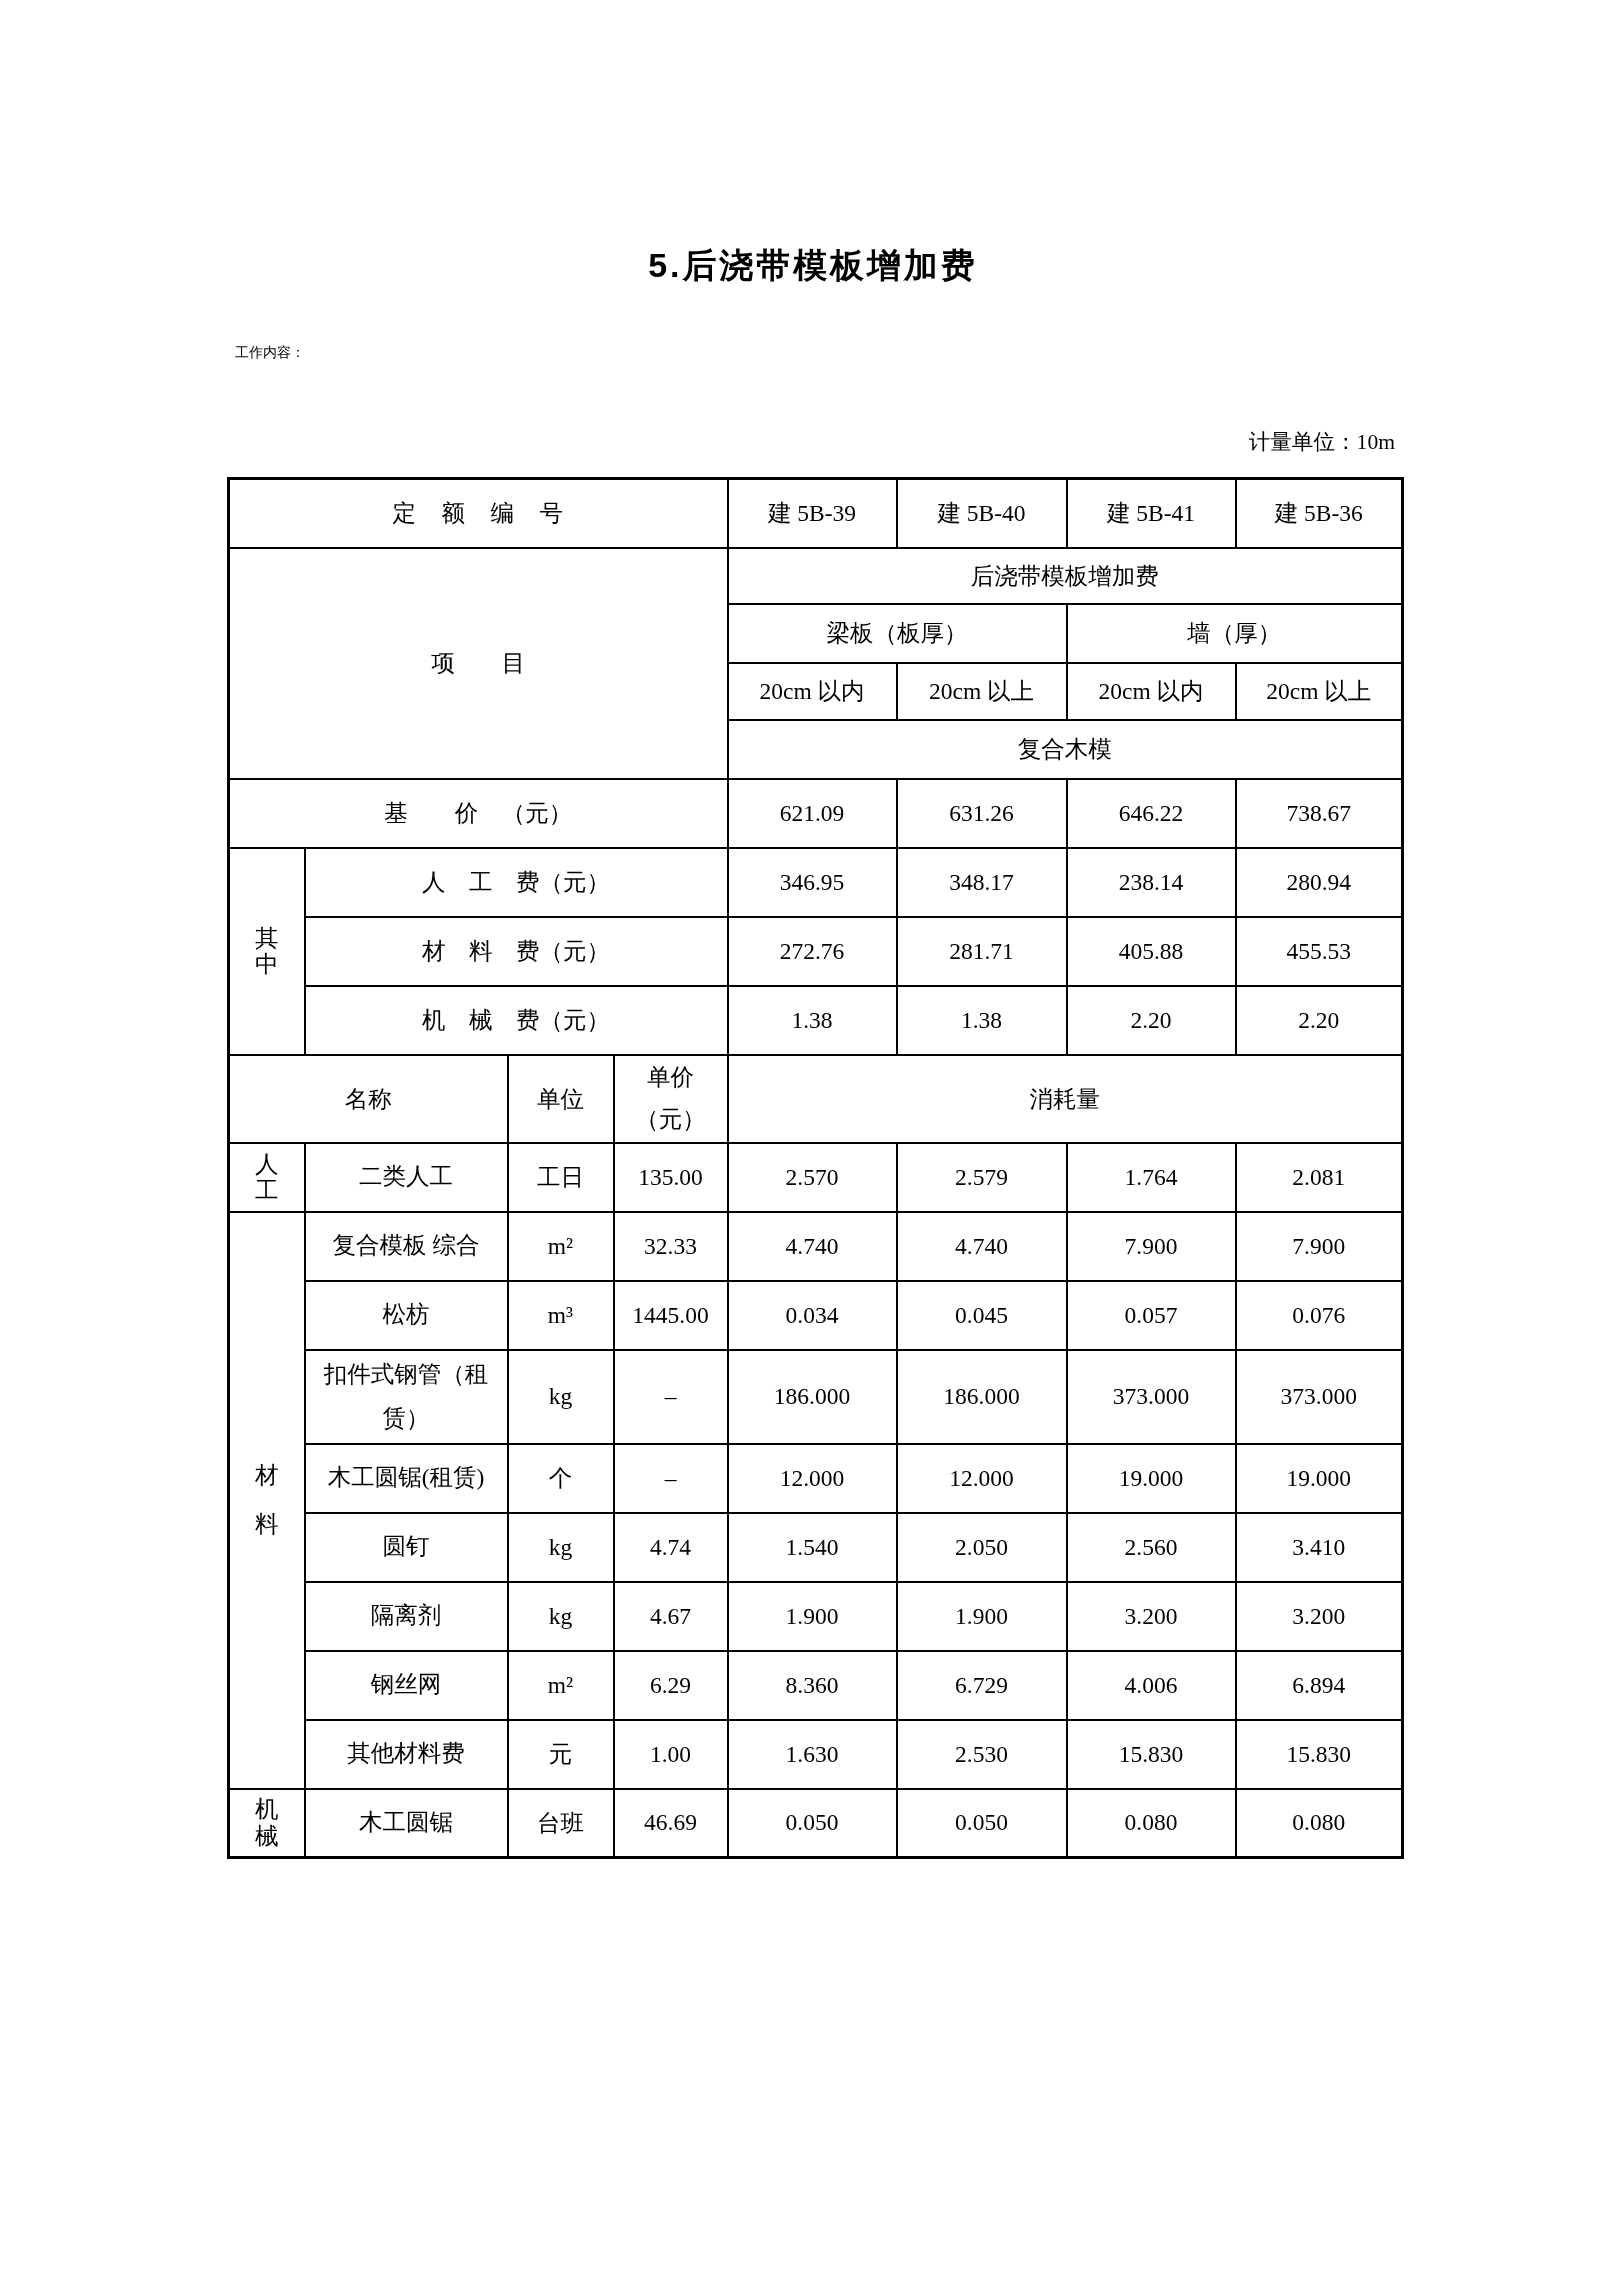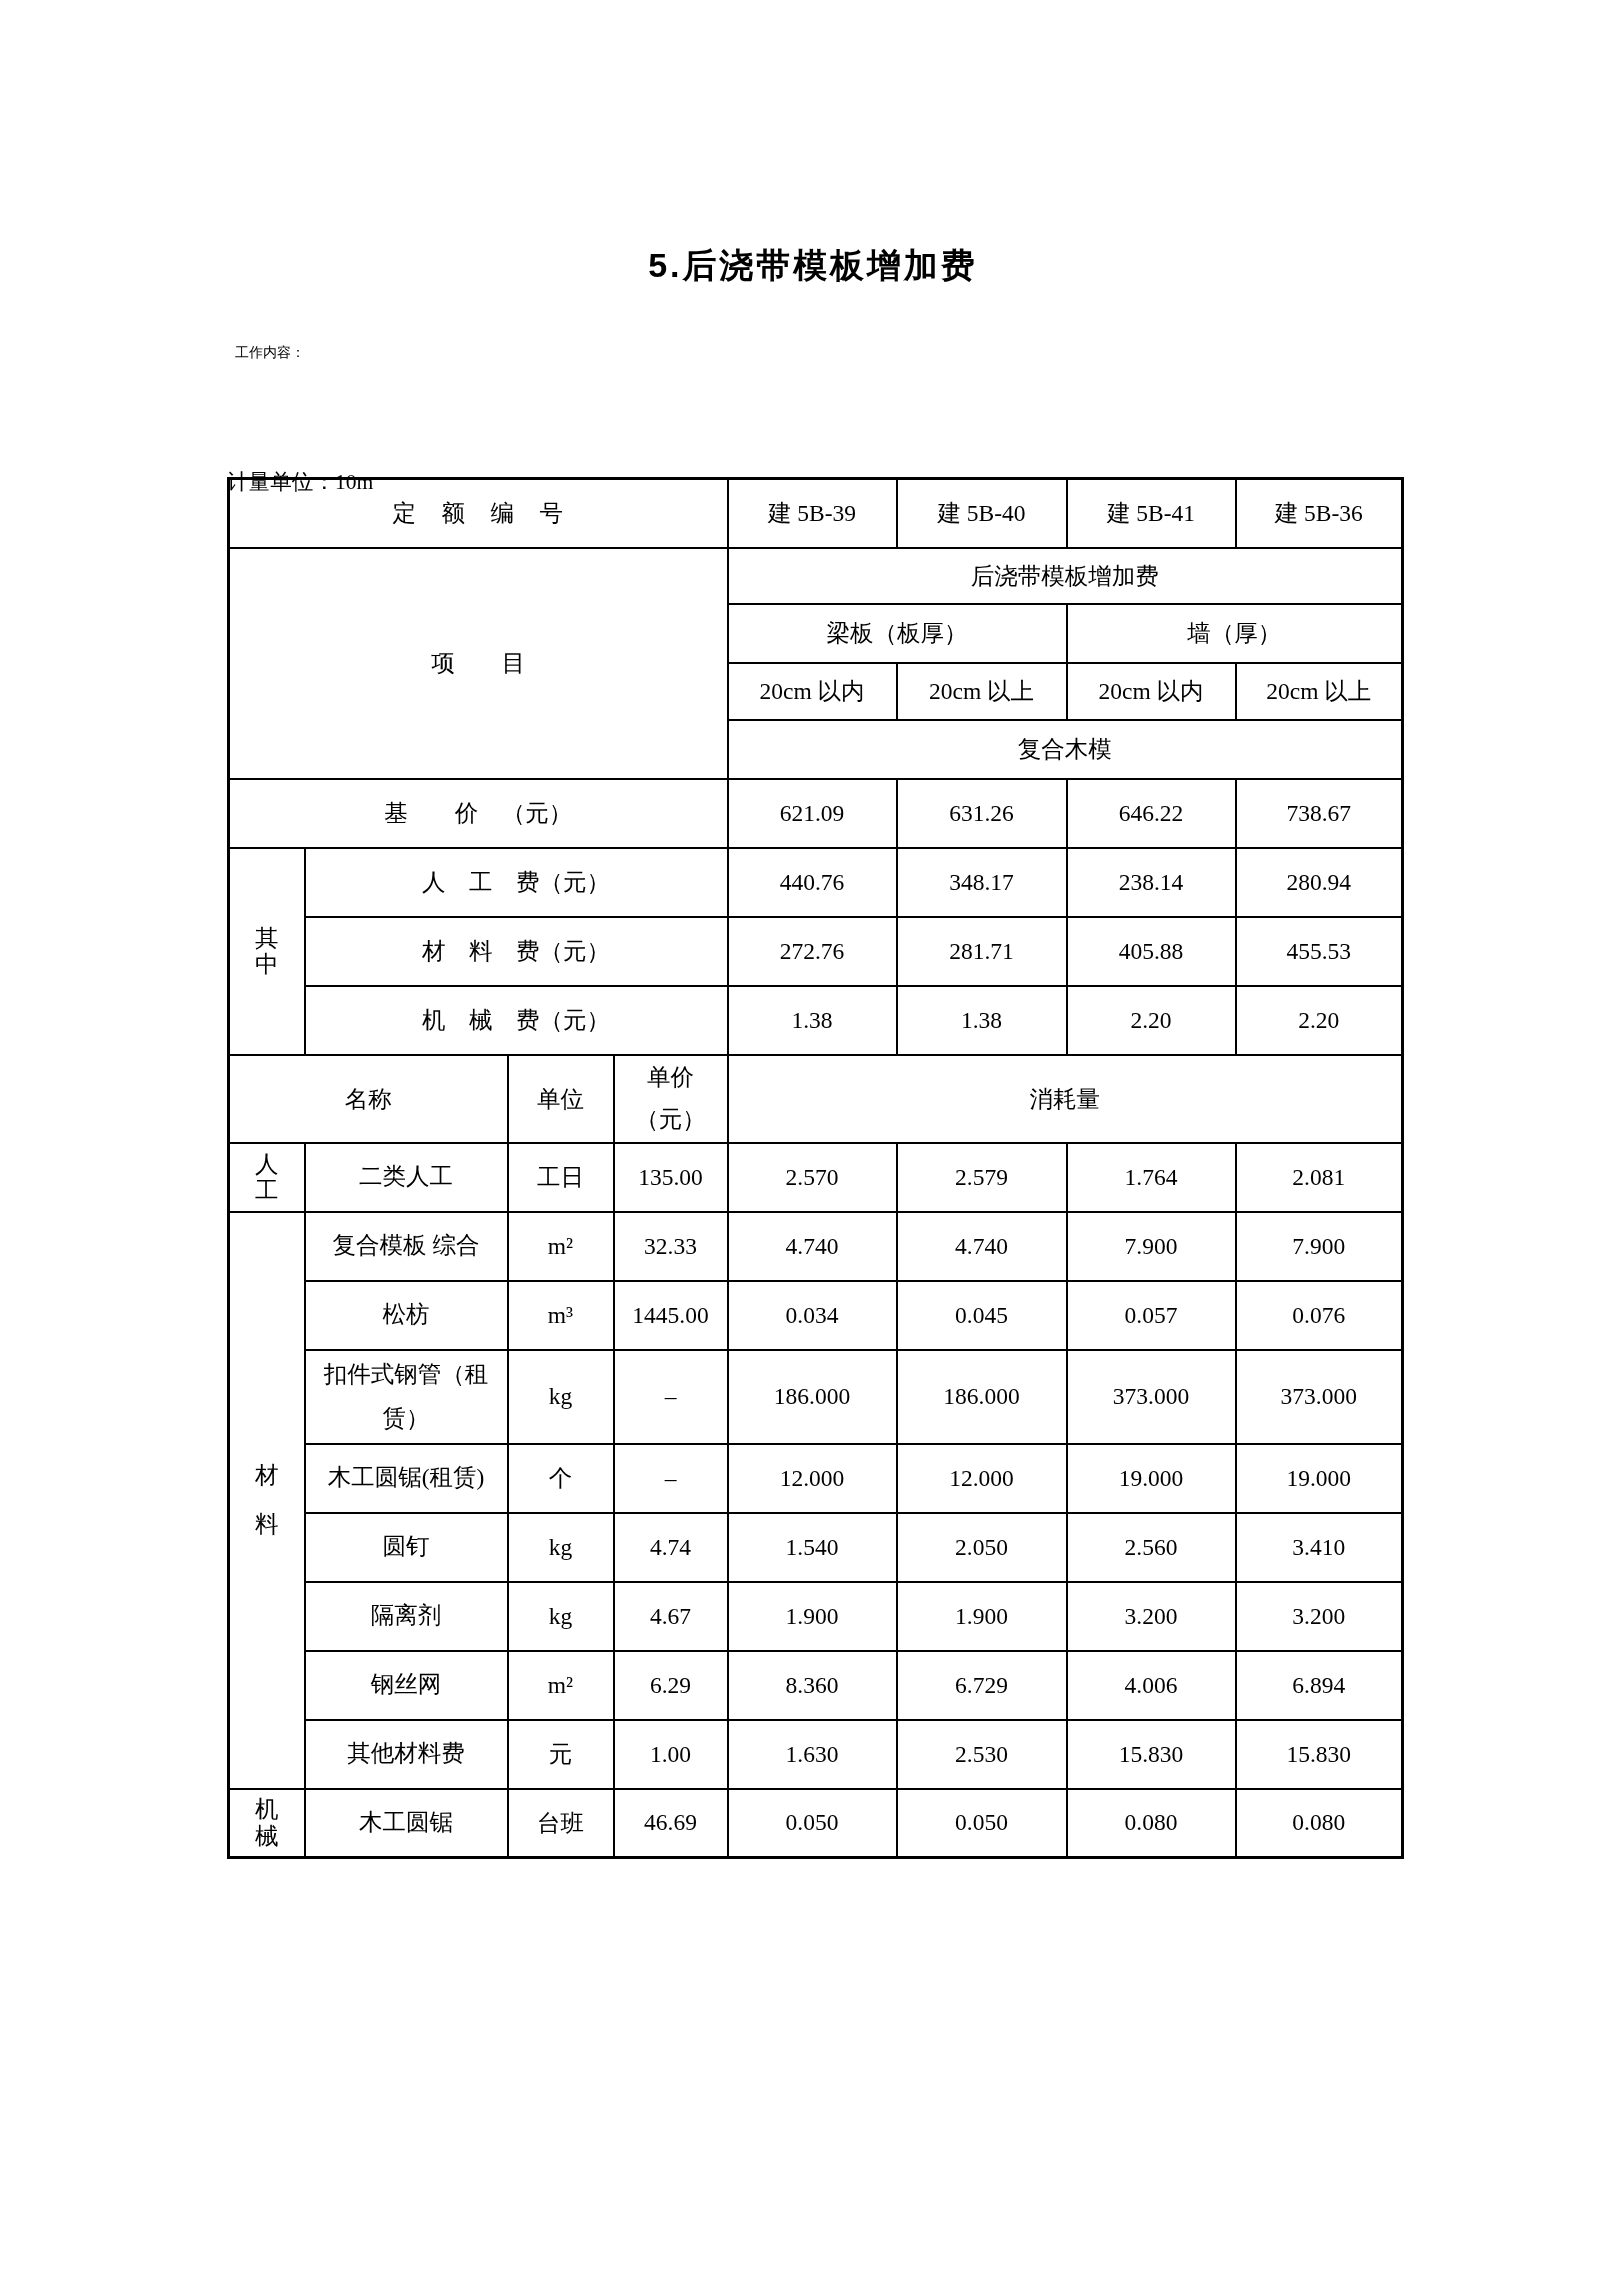--- a/index.html
+++ b/index.html
@@ -38,22 +38,22 @@
     font-size: 14px;
     line-height: 40px;
   }
   .work-label { white-space: nowrap; }
   .work-text  { white-space: pre-line; }
   .unit-note {
     position: absolute;
     top: 427px;
     left: 227px;
     width: 1168px;
+    text-align: right;
     font-size: 21.6px;
-    margin-top: 40px;
   }
   table.quota {
     position: absolute;
     left: 227px;
     top: 477px;
     width: 1172px;
     table-layout: fixed;
     border-collapse: collapse;
     border: 3.9px solid #000000;
   }
@@ -147,21 +147,21 @@
       <td>621.09</td>
       <td>631.26</td>
       <td>646.22</td>
       <td>738.67</td>
     </tr>
 
     <tr style="height:69px">
       <td rowspan="3" class="vlabel">其
 中</td>
       <td colspan="3">人　工　费（元）</td>
-      <td>440.76</td>
+      <td>346.95</td>
       <td>348.17</td>
       <td>238.14</td>
       <td>280.94</td>
     </tr>
 
     <tr style="height:69px">
       <td colspan="3">材　料　费（元）</td>
       <td>272.76</td>
       <td>281.71</td>
       <td>405.88</td>

